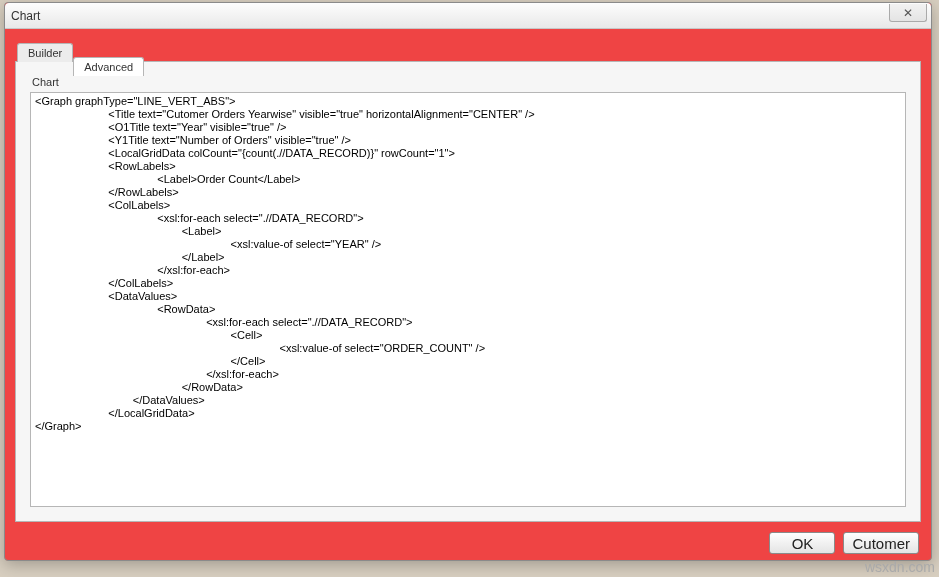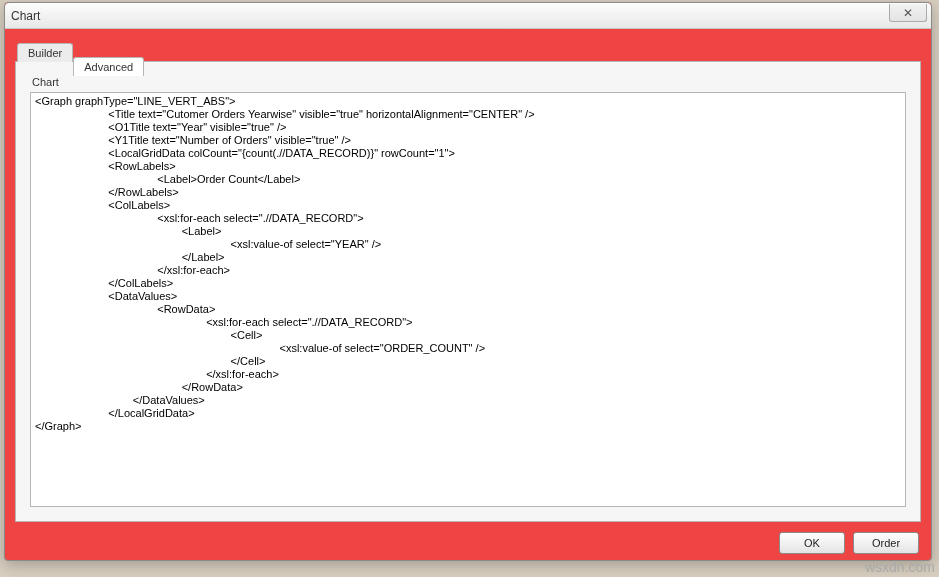--- a/index.html
+++ b/index.html
@@ -126,21 +126,21 @@
       justify-content: flex-end;
       gap: 8px;
       padding: 10px 2px 2px 2px;
     }
     .btn {
       min-width: 66px;
       height: 22px;
       border: 1px solid #8a8a8a;
       border-radius: 3px;
       background: linear-gradient(#fefefe, #e4e4e4);
-      font-size: 11px;
+      font-size: 15px;
       color: #222;
       cursor: pointer;
       padding: 0 8px;
     }
     .watermark {
       position: absolute;
       bottom: 2px;
       right: 4px;
       font-size: 14px;
       color: #aaa;
@@ -195,18 +195,18 @@
                                                         &lt;/xsl:for-each&gt;
                                                 &lt;/RowData&gt;
                                 &lt;/DataValues&gt;
                         &lt;/LocalGridData&gt;
 &lt;/Graph&gt;</textarea>
       </div>
     </div>
 
     <div class="button-row">
       <button class="btn">OK</button>
-      <button class="btn">Order</button>
+      <button class="btn">Cutomer</button>
     </div>
   </div>
 </div>
 
 <div class="watermark">wsxdn.com</div>
 
 </body></html>

